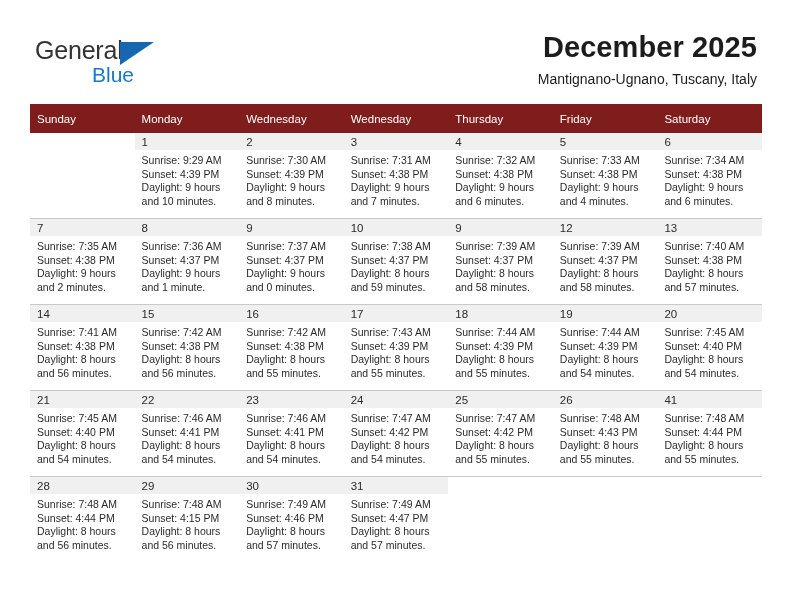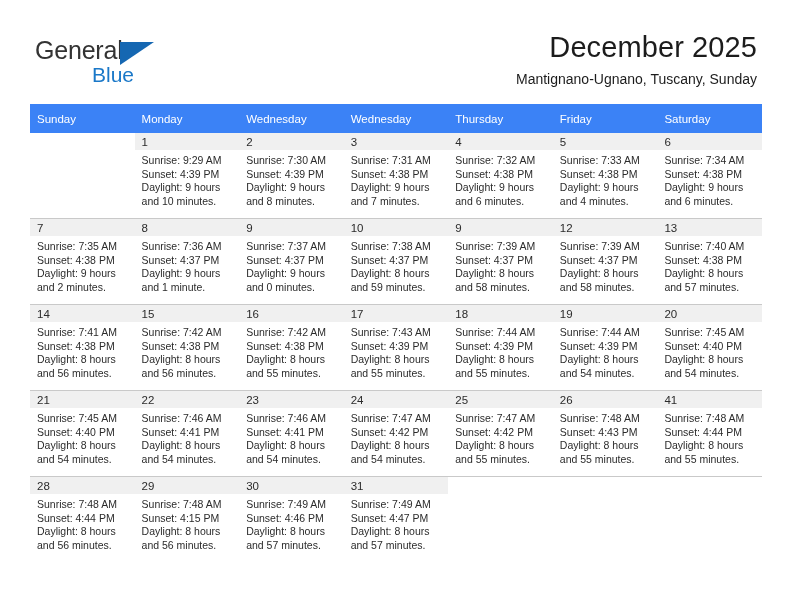--- a/index.html
+++ b/index.html
@@ -68,21 +68,21 @@
     position: absolute;
     right: 35px;
     top: 30px;
     text-align: right;
     width: 500px;
   }
   .cal-title {
     font-size: 29px;
     color: #1c1c1c;
     line-height: 34px;
-    font-weight: normal;
+    font-weight: bold;
     letter-spacing: 0.1px;
   }
   .cal-subtitle {
     margin-top: 7px;
     font-size: 14px;
     color: #1c1c1c;
     line-height: 17px;
   }
 
   
@@ -93,21 +93,21 @@
     width: 732px;
   }
   table.cal {
     border-collapse: collapse;
     table-layout: fixed;
     width: 732px;
   }
   table.cal col { width: 104.57px; }
 
   thead th {
-    background: #3b82f6;
+    background: #7f1d1d;
     color: #ffffff;
     font-size: 11.5px;
     font-weight: normal;
     text-align: left;
     padding: 5px 0 5px 7px;
     height: 19px;
     vertical-align: middle;
     border: none;
   }
 
@@ -150,21 +150,21 @@
   <div class="top">
 
     <div class="brand">
       <span class="brand-general">General</span>
       <span class="brand-tri"></span>
       <span class="brand-blue">Blue</span>
     </div>
 
     <div class="title-block">
       <div class="cal-title">December 2025</div>
-      <div class="cal-subtitle">Mantignano-Ugnano, Tuscany, Sunday</div>
+      <div class="cal-subtitle">Mantignano-Ugnano, Tuscany, Italy</div>
     </div>
 
   </div>
 
   <div class="calendar">
     <table class="cal">
       <colgroup>
         <col>
           <col>
           <col>

